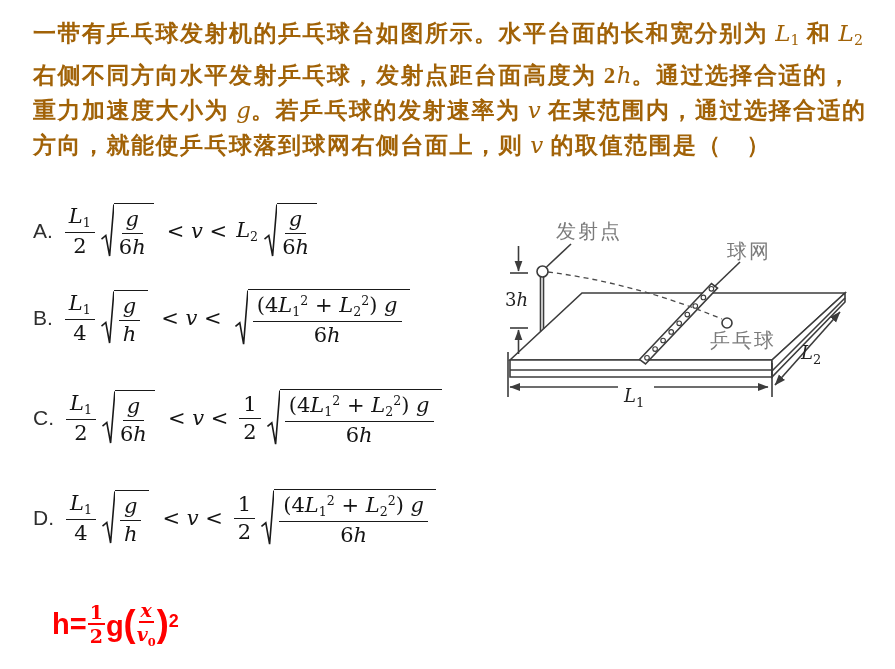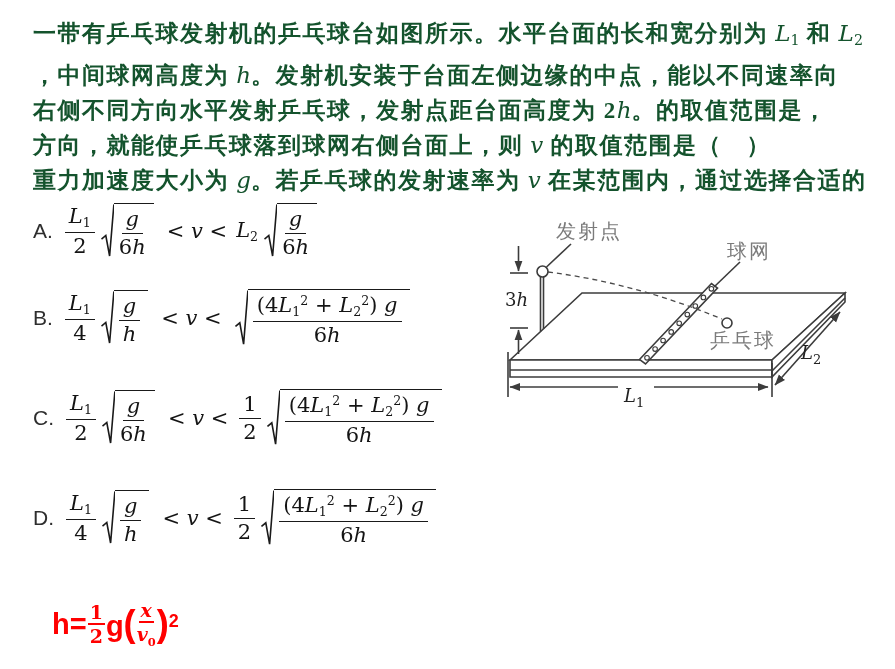--- a/index.html
+++ b/index.html
@@ -2,21 +2,21 @@
 <html><head>
 <meta charset="utf-8">
 <style>
   html,body{margin:0;padding:0;background:#ffffff;}
   .page{position:relative;width:895px;height:669px;background:#ffffff;overflow:hidden;
         font-family:"Liberation Sans",sans-serif;color:#111;}
 
   
   .problem{position:absolute;left:33px;top:16px;width:850px;
            font-family:"Liberation Serif",serif;font-weight:bold;
-           font-size:23px;line-height:35px;letter-spacing:1.5px;color:#14532d;}
+           font-size:23px;line-height:35px;letter-spacing:1.5px;color:#a16207;}
   .problem .pline{white-space:nowrap;}
   .problem .sg-i{font-family:"DejaVu Serif",serif;font-style:italic;font-weight:normal;letter-spacing:0;}
   .problem .sg-n{}
   .problem .sg-sub{font-family:"DejaVu Serif",serif;font-weight:normal;font-size:0.62em;
                    vertical-align:-0.25em;letter-spacing:0;}
 
   
   .opt{position:absolute;left:33px;display:flex;align-items:center;
        font-family:"DejaVu Serif",serif;font-size:21px;color:#141414;}
   .opt-label{font-family:"Liberation Sans",sans-serif;font-size:21px;color:#2e2e2e;
@@ -58,24 +58,23 @@
   .svg-dim-sub{font-size:13px;}
   .svg-upright{font-style:normal;}
 </style>
 </head>
 <body>
 
 <div class="page">
 
   <div class="problem">
     <div class="pline"><span class="sg-n">一带有乒乓球发射机的乒乓球台如图所示。水平台面的长和宽分别为 </span><span class="sg-i">L</span><span class="sg-sub">1</span><span class="sg-n"> 和 </span><span class="sg-i">L</span><span class="sg-sub">2</span></div>
-    <div class="pline"><span class="sg-n">，中间球网高度为 </span><span class="sg-i">h</span><span class="sg-n">。发射机安装于台面左侧边缘的中点，能以不同速率向</span></div>
-    <div class="pline"><span class="sg-n">右侧不同方向水平发射乒乓球，发射点距台面高度为 2</span><span class="sg-i">h</span><span class="sg-n">。的取值范围是，</span></div>
+    <div class="pline"><span class="sg-n">右侧不同方向水平发射乒乓球，发射点距台面高度为 2</span><span class="sg-i">h</span><span class="sg-n">。通过选择合适的，</span></div>
+    <div class="pline"><span class="sg-n">重力加速度大小为 </span><span class="sg-i">g</span><span class="sg-n">。若乒乓球的发射速率为 </span><span class="sg-i">v</span><span class="sg-n"> 在某范围内，通过选择合适的</span></div>
     <div class="pline"><span class="sg-n">方向，就能使乒乓球落到球网右侧台面上，则 </span><span class="sg-i">v</span><span class="sg-n"> 的取值范围是（　）</span></div>
-    <div class="pline"><span class="sg-n">重力加速度大小为 </span><span class="sg-i">g</span><span class="sg-n">。若乒乓球的发射速率为 </span><span class="sg-i">v</span><span class="sg-n"> 在某范围内，通过选择合适的</span></div>
   </div>
 
   <div class="opt" style="top:203px;">
     <span class="opt-label">A.</span>
     <span class="frac">
       <span class="fnum"><span class="sg-i">L</span><span class="sg-sub">1</span></span>
       <span class="fden"><span class="sg-n">2</span></span>
     </span>
     <span class="sqrt">
       <svg class="rad-sign" viewBox="0 0 13 40" preserveAspectRatio="none">

